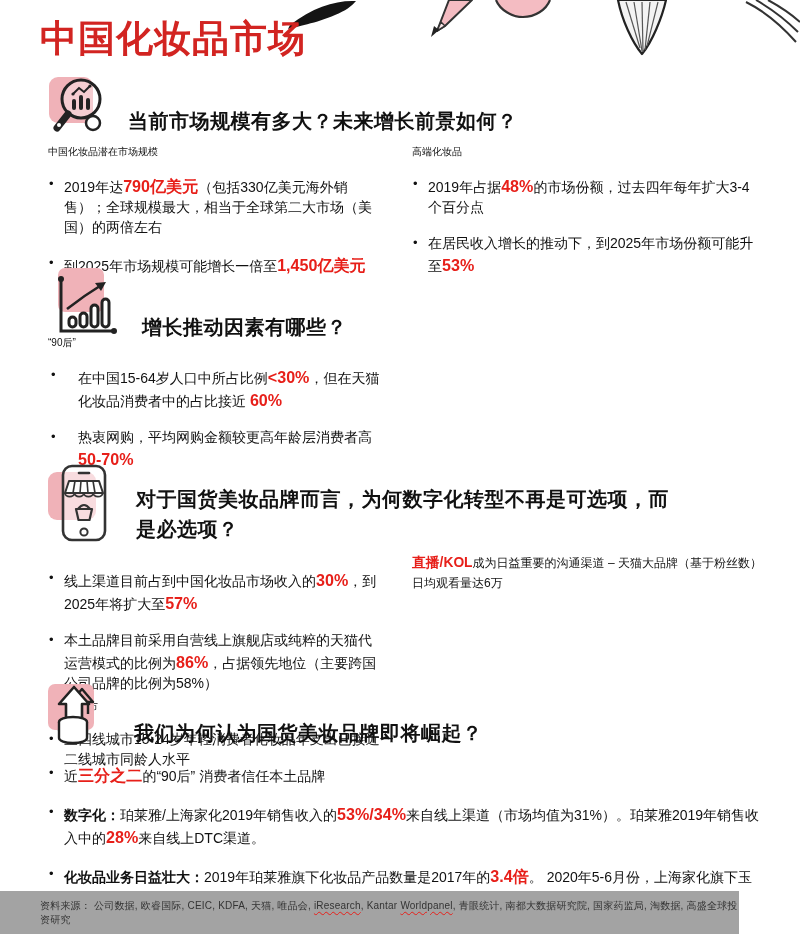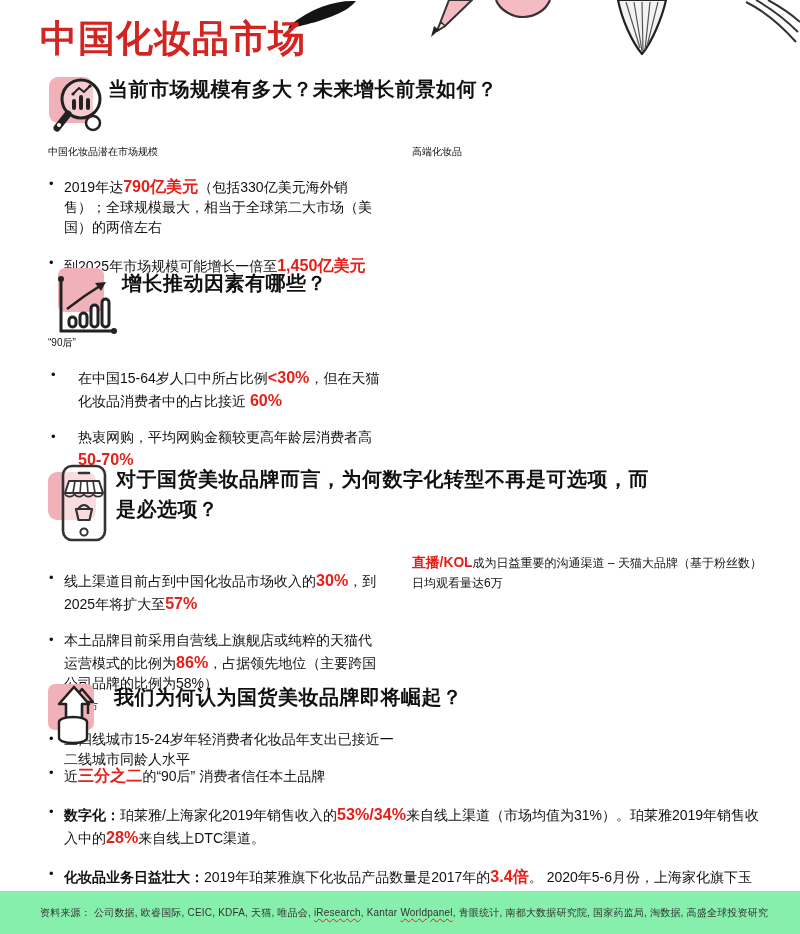--- a/index.html
+++ b/index.html
@@ -17,21 +17,21 @@
   svg.decor{position:absolute;pointer-events:none;}
   .pinkfill{fill:var(--pink);}
 
   
   #title{position:absolute;left:40px;top:14px;display:flex;align-items:baseline;gap:2px;}
   .title-prefix{font-family:"Liberation Serif",serif;font-size:22px;font-weight:600;letter-spacing:1px;}
   .title-main{font-family:"Liberation Serif",serif;font-size:37px;font-weight:700;color:var(--title-red);letter-spacing:1px;}
 
   
   .section{position:absolute;left:48px;width:714px;}
-  .sec-header{display:flex;align-items:flex-start;gap:2px;}
+  .sec-header{display:flex;align-items:flex-end;gap:22px;}
   .icon-wrap{flex:0 0 auto;display:block;line-height:0;}
   .sec-heading{margin:0;font-family:"Liberation Serif",serif;font-weight:700;font-size:20px;line-height:30px;color:#111;letter-spacing:0.5px;}
   #sec3 .sec-heading{max-width:540px;}
 
   .cols{display:flex;gap:32px;margin-top:9px;}
   .col-l{width:332px;flex:0 0 332px;}
   .col-r{width:350px;flex:0 0 350px;}
   .col-header{margin:0 0 3px;font-size:10px;font-weight:400;color:#111;}
 
   ul.bullets{list-style:none;margin:0;padding:0;font-size:14px;line-height:1.42;color:#111;}
@@ -50,22 +50,22 @@
 
   #sec1{top:74px;}
   #sec2{top:268px;}
   #sec2 .cols{margin-top:-6px;flex-direction:column;}
   #sec3{top:464px;}
   #sec4{top:682px;}
   #sec4 ul.bullets{margin-top:7px;}
 
   
   #footer{
-    position:absolute;left:0;top:891px;width:800px;height:43px;
-    background:#86efac;display:flex;align-items:center;
+    position:absolute;left:0;top:891px;width:739px;height:43px;
+    background:#a3a3a3;display:flex;align-items:center;
     padding-left:40px;box-sizing:border-box;
   }
   #footer p{margin:0;font-size:10px;color:#333;letter-spacing:0.2px;}
 </style>
 </head>
 <body>
 
 <div id="page">
 
   <svg class="decor" style="left:286px;top:0;" width="72" height="30" viewBox="0 0 72 30">
@@ -121,20 +121,24 @@
     <div class="cols">
       <div class="col col-l">
         <h3 class="col-header">中国化妆品潜在市场规模</h3>
         <ul class="bullets">
             <li><span class="run">2019年达</span><span class="run r">790亿美元</span><span class="run">（包括330亿美元海外销售）；全球规模最大，相当于全球第二大市场（美国）的两倍左右</span></li>
             <li><span class="run">到2025年市场规模可能增长一倍至</span><span class="run r">1,450亿美元</span></li>
           </ul>
       </div>
       <div class="col col-r">
         <h3 class="col-header">高端化妆品</h3>
+        <ul class="bullets">
+            <li><span class="run">2019年占据</span><span class="run r">48%</span><span class="run">的市场份额，过去四年每年扩大3-4个百分点</span></li>
+            <li><span class="run">在居民收入增长的推动下，到2025年市场份额可能升至</span><span class="run r">53%</span></li>
+          </ul>
       </div>
     </div>
   </section>
 
   <section class="section" id="sec2">
     <div class="sec-header">
       <span class="icon-wrap">
         <svg width="72" height="74" viewBox="0 0 72 74">
           <rect class="pinkfill" x="10" y="0" width="46" height="44" rx="7"></rect>
           <path d="M13,11 V63 H66" fill="none" stroke="#222" stroke-width="3" stroke-linecap="round"></path>

